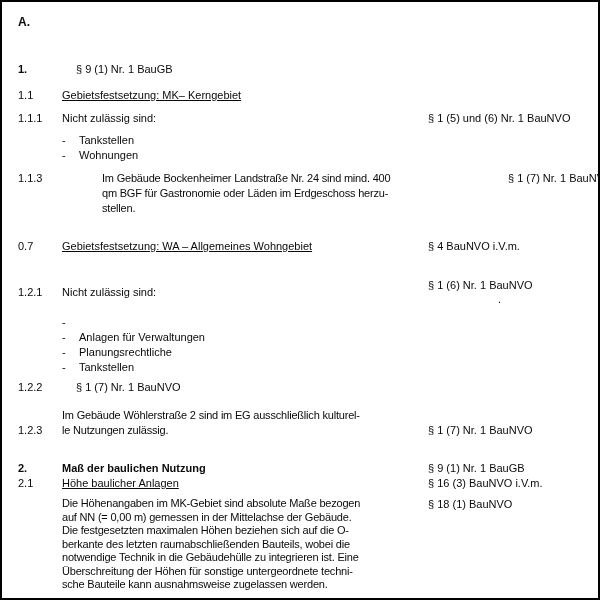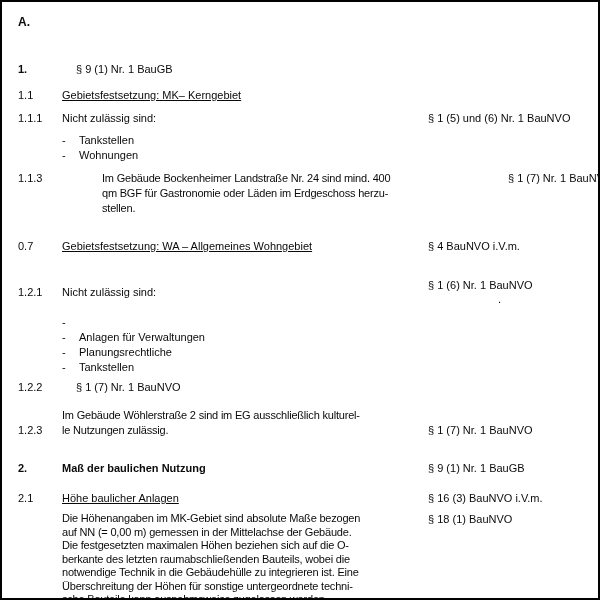--- a/index.html
+++ b/index.html
@@ -32,21 +32,21 @@
   .m-r11  { margin-top: 11px; }
   .m-r111 { margin-top: 8px; }
   .m-bl1  { margin-top: 7px; }
   .m-r113 { margin-top: 8px; gap: 40px; }
   .m-r12  { margin-top: 23px; }
   .m-r121 { margin-top: 24px; align-items: center; }
   .m-bl2  { margin-top: 9px; }
   .m-r122 { margin-top: 5px; }
   .m-r123 { margin-top: 13px; align-items: flex-end; }
   .m-r2   { margin-top: 23px; }
-  .m-r21  { margin-top: 15px; }
+  .m-r21  { }
   .m-para { margin-top: 6px; }
 </style>
 </head>
 <body>
 
 <div class="page">
 
   <div class="row">
     <div class="num bold big">A.</div>
     <div class="ref"></div>

